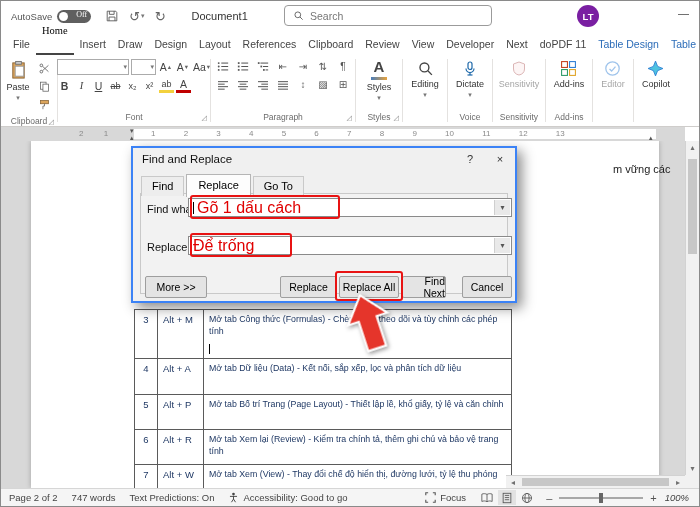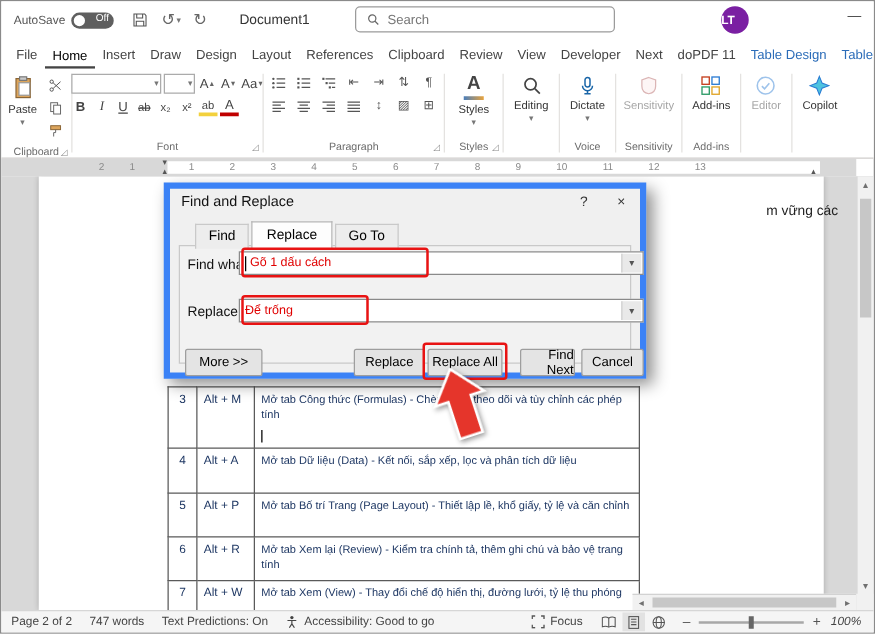--- a/index.html
+++ b/index.html
@@ -7,34 +7,34 @@
   body { font-family:"Liberation Sans","DejaVu Sans",sans-serif; }
   #app { position:relative; width:700px; height:507px; background:#fff; border:1px solid #8a8a8a; overflow:hidden; }
   svg { display:block; }
 
   
   .titlebar { position:absolute; top:0; left:0; right:0; height:30px; background:#fff; display:flex; align-items:center; }
   .autosave { display:flex; align-items:center; gap:5px; margin-left:10px; }
   .autosave-label { font-size:9.5px; color:#555; }
   .toggle { width:34px; height:13px; border-radius:7px; background:#5f5f5f; position:relative; cursor:pointer; }
   .toggle .knob { position:absolute; left:2px; top:2px; width:9px; height:9px; border-radius:50%; background:#fff; }
-  .toggle .state { position:absolute; right:4px; top:0; font-size:8px; color:#fff; }
+  .toggle .state { position:absolute; right:4px; top:0; font-size:8px; color:#fff;font-family:Liberation Serif, serif; }
   .qat { display:flex; align-items:center; gap:10px; margin-left:14px; }
   .qat-btn { display:flex; align-items:center; color:#666; font-size:13px; cursor:pointer; }
   .mini-drop { font-size:7px; color:#777; margin-left:1px; }
   .doc-title { margin-left:26px; font-size:11px; color:#333; }
   .searchbox { position:absolute; left:283px; top:4px; width:208px; height:21px; border:1px solid #9b9b9b; border-radius:4px; background:#fff; display:flex; align-items:center; padding-left:8px; gap:6px; cursor:text; }
   .searchbox .ph { font-size:10.5px; color:#767676; }
-  .avatar { position:absolute; left:576px; top:4px; width:22px; height:22px; border-radius:50%; background:#7a1fa2; color:#fff; font-size:9.5px; font-weight:bold; display:flex; align-items:center; justify-content:flex-start; cursor:pointer; }
+  .avatar { position:absolute; left:576px; top:4px; width:22px; height:22px; border-radius:50%; background:#7a1fa2; color:#fff; font-size:9.5px; font-weight:bold; display:flex; align-items:center; justify-content:center; cursor:pointer; }
   .win-min { position:absolute; right:10px; top:6px; font-size:11px; color:#444; cursor:pointer; }
 
   
   .tabrow { position:absolute; top:30px; left:0; right:0; height:24px; background:#fff; display:flex; align-items:flex-end; padding-left:6px; }
   .tab { padding:4px 6px 5px; font-size:10.5px; color:#444; white-space:nowrap; cursor:pointer; }
-  .tab.active { color:#000; border-bottom:2.5px solid #444444; padding-bottom:2px; }
+  .tab.active { color:#000; border-bottom:2.5px solid #444444; padding-bottom:17px;font-family:Liberation Serif, serif; }
   .tab.ctx { color:#2b6cb8; }
 
   
   .ribbon { position:absolute; top:54px; left:0; right:0; height:72px; background:#fff; border-bottom:1px solid #cfcdcb; display:flex; }
   .rsep { width:1px; background:#e4e2e0; margin:4px 0; }
   .rgroup { display:flex; flex-direction:column; padding:2px 2px 0; }
   .rgroup .gcontent { flex:1; display:flex; align-items:flex-start; justify-content:center; }
   .rgroup .glabel { height:14px; font-size:8.5px; color:#6b6b6b; text-align:center; position:relative; white-space:nowrap; }
   .launcher { position:absolute; right:1px; top:2px; font-size:7px; color:#8a8a8a; cursor:pointer; }
   .bigbtn { display:flex; flex-direction:column; align-items:center; justify-content:center; gap:2px; font-size:9px; color:#333; padding:3px 4px; cursor:pointer; border-radius:2px; }
@@ -82,32 +82,32 @@
   .vscroll { position:absolute; right:0; top:0; bottom:0; width:14px; background:#f1f1f1; border-left:1px solid #d2d2d2; z-index:5; }
   .vs-up { position:absolute; top:2px; left:0; right:0; text-align:center; font-size:8px; color:#707070; cursor:pointer; }
   .vs-down { position:absolute; bottom:15px; left:0; right:0; text-align:center; font-size:8px; color:#707070; cursor:pointer; }
   .vs-thumb { position:absolute; left:2px; top:18px; width:9px; height:95px; background:#c7c7c7; cursor:pointer; }
   .hscroll { position:absolute; left:505px; right:14px; bottom:0; height:13px; background:#f1f1f1; border-top:1px solid #d2d2d2; display:flex; align-items:center; z-index:5; }
   .hs-arrow { width:14px; text-align:center; font-size:8px; color:#707070; cursor:pointer; }
   .hs-thumb { flex:1; height:8px; margin:0 2px; background:#c7c7c7; cursor:pointer; }
   .scorner { position:absolute; right:0; bottom:0; width:14px; height:13px; background:#f1f1f1; z-index:5; }
 
   
-  .dialog { position:absolute; left:130px; top:5px; width:386px; height:157px; background:#f0f0f0; border:5px solid #3b82f6; box-shadow:5px 5px 12px rgba(0,0,0,.45); z-index:10; font-size:11px; color:#000; }
+  .dialog { position:absolute; left:130px; top:5px; width:386px; height:157px; background:#f0f0f0; border:2px solid #3b82f6; box-shadow:5px 5px 12px rgba(0,0,0,.45); z-index:10; font-size:11px; color:#000; }
   .dlg-title { position:absolute; left:0; top:0; right:0; height:22px; display:flex; align-items:center; padding-left:9px; font-size:11.5px; color:#111; }
   .dlg-sys { position:absolute; right:0; top:0; display:flex; }
   .dlg-sysbtn { width:30px; height:21px; display:flex; align-items:center; justify-content:center; font-size:11px; color:#333; cursor:pointer; }
-  .dlg-tabs { position:absolute; left:20px; top:25px; display:flex; align-items:flex-end; z-index:2; }
+  .dlg-tabs { position:absolute; left:8px; top:25px; display:flex; align-items:flex-end; z-index:2; }
   .dtab { padding:3px 10px 4px; border:1px solid #c9c9c9; border-bottom:none; background:#ededed; margin-right:2px; cursor:pointer; font-size:11px; }
   .dtab.active { background:#fdfdfd; padding:4px 11px 6px; position:relative; top:1px; border-color:#b5b5b5; }
   .dlg-panel { position:absolute; left:7px; right:7px; top:45px; bottom:7px; background:#f2f2f2; border:1px solid #c9c9c9; }
   .dlg-lbl { position:absolute; font-size:11px; color:#111; }
   .combo { position:absolute; height:19px; background:#fff; border:1px solid #8a8a8a; display:flex; align-items:center; padding-left:4px; cursor:text; }
   .combo .drop { position:absolute; right:1px; top:1px; bottom:1px; width:16px; background:#e9e9e9; border-left:1px solid #cfcfcf; display:flex; align-items:center; justify-content:center; font-size:8px; color:#555; cursor:pointer; }
-  .redtext { color:#e00000; font-size:10px; white-space:nowrap; }
+  .redtext { color:#e00000; font-size:16px; white-space:nowrap; }
   .tcaret { width:1px; height:12px; background:#000; margin-right:3px; }
   .dbtn { position:absolute; top:128px; height:22px; background:#e4e4e4; border:1px solid #9e9e9e; border-radius:2px; font-size:10.5px; color:#000; display:flex; align-items:center; justify-content:center; cursor:pointer;text-align:right; }
   .redbox { position:absolute; border:2px solid #e81313; border-radius:3px; pointer-events:none; z-index:3; }
   .rb-thick { border-width:2.5px; }
 
   .red-arrow { position:absolute; left:342px; top:152px; width:52px; height:60px; z-index:20; transform:rotate(-18deg); pointer-events:none; }
 
   
   .statusbar { position:absolute; left:0; right:0; bottom:0; height:18px; background:#f5f5f5; border-top:1px solid #d6d6d6; display:flex; align-items:center; font-size:9.5px; color:#444; }
   .sb-item { margin-left:14px; cursor:pointer; white-space:nowrap; display:flex; align-items:center; gap:4px; }
@@ -548,21 +548,21 @@
 
       <span class="dlg-lbl" style="left:14px;top:93px">Replace with:</span>
       <div class="combo" style="left:55px;top:88px;width:324px">
         <span class="redtext">Để trống</span>
         <span class="drop">▾</span>
       </div>
 
       <div class="dbtn" style="left:12px;width:62px">More &gt;&gt;</div>
       <div class="dbtn" style="left:147px;width:57px">Replace</div>
       <div class="dbtn" style="left:206px;width:60px">Replace All</div>
-      <div class="dbtn" style="left:280px;width:44px">Find Next</div>
+      <div class="dbtn" style="left:269px;width:44px">Find Next</div>
       <div class="dbtn" style="left:329px;width:50px">Cancel</div>
 
       <div class="redbox" style="left:57px;top:47px;width:150px;height:24px"></div>
       <div class="redbox" style="left:57px;top:85px;width:102px;height:24px"></div>
       <div class="redbox rb-thick" style="left:202px;top:123px;width:68px;height:30px"></div>
     </div>
 
     <div class="red-arrow">
       <svg width="52" height="60" viewBox="0 0 60 70" style="filter:drop-shadow(1px 2px 2px rgba(0,0,0,.4))">
         <polygon points="30,1 54,30 41,30 41,66 19,66 19,30 6,30" fill="#e5352b" stroke="#ffffff" stroke-width="2.5"></polygon>

